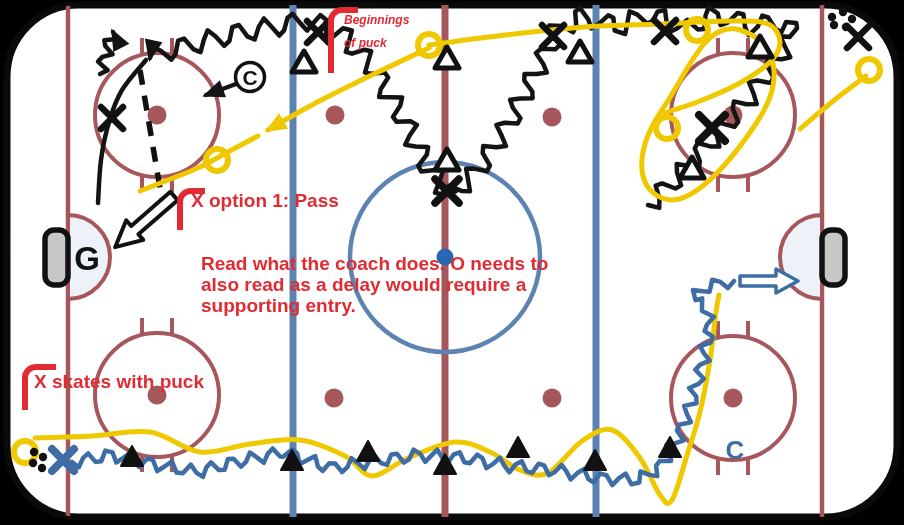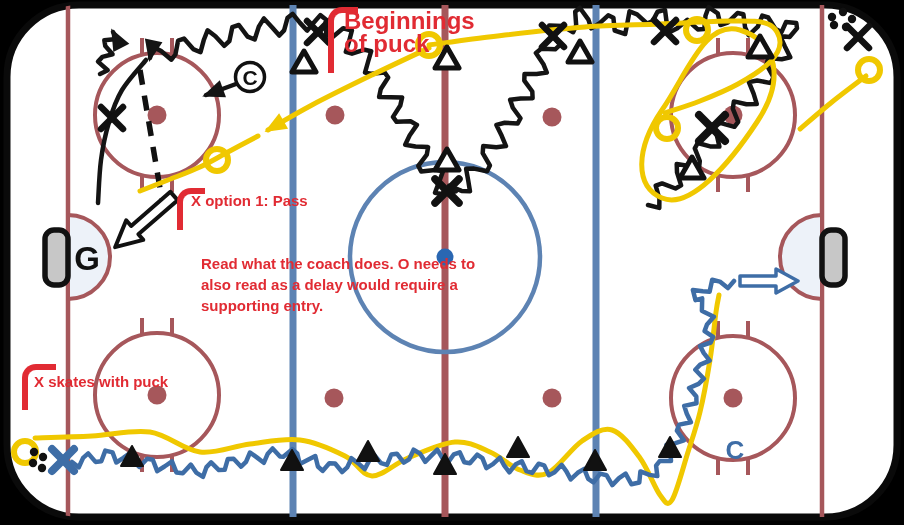--- a/index.html
+++ b/index.html
@@ -29,22 +29,22 @@
   .tri-o{fill:#fff;stroke:#111;stroke-width:5;stroke-linejoin:round;}
   .tri-f{fill:#111;stroke:#111;stroke-width:2;stroke-linejoin:round;}
   .om{fill:none;stroke:var(--path-yellow);stroke-width:6;}
   .puck{fill:#111;}
   .hollow{fill:#fff;stroke:#111;stroke-width:4;stroke-linejoin:round;}
   .hollowb{fill:#fff;stroke:var(--path-blue);stroke-width:3.5;stroke-linejoin:round;}
   .glab{font-weight:bold;fill:#111;}
   .clab{font-weight:bold;fill:var(--path-blue);}
 
   
-  .note{position:absolute;color:var(--red-text);font-weight:bold;font-size:15px;line-height:21px;white-space:nowrap;}
-  .note.big{font-size:24px;line-height:23px;}
+  .note{position:absolute;color:var(--red-text);font-weight:bold;font-size:19px;line-height:21px;white-space:nowrap;}
+  .note.big{font-size:12px;line-height:23px;font-style:italic;}
   .bracket{position:absolute;border-left:6px solid var(--red-text);border-top:6px solid var(--red-text);border-top-left-radius:14px;}
 </style>
 </head>
 <body>
 
 <div id="stage">
 <svg width="904" height="525" viewBox="0 0 904 525">
   <defs>
     <clipPath id="clipRink">
           <rect x="7" y="5" width="890" height="512" rx="72"></rect>

